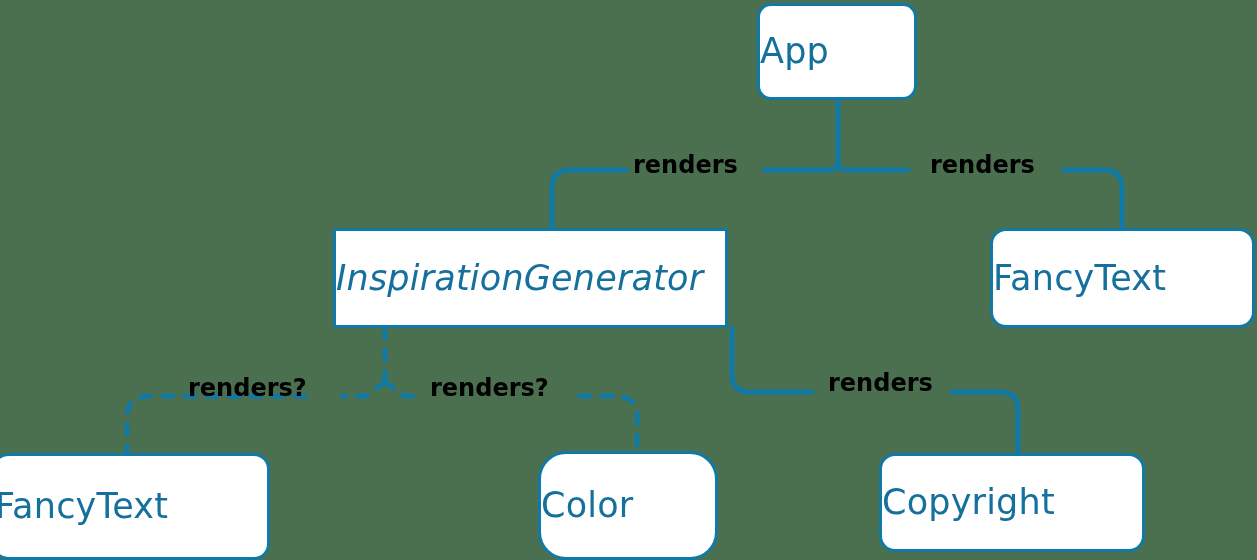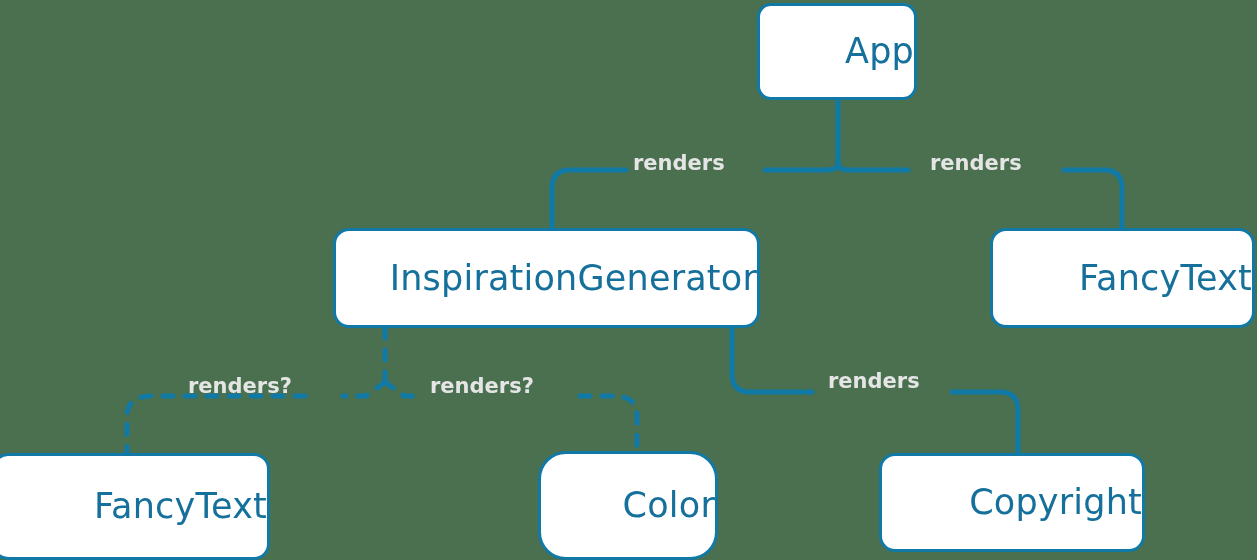--- a/index.html
+++ b/index.html
@@ -28,44 +28,44 @@
     height: 560px;
   }
   .node {
     position: absolute;
     box-sizing: border-box;
     background: #ffffff;
     border: 3px solid #1179a6;
     border-radius: 14px;
     display: flex;
     align-items: center;
-    justify-content: flex-end;
+    justify-content: flex-start;
     color: #15709b;
     font-size: 35px;
     font-weight: 400;
     letter-spacing: 0.2px;
     white-space: nowrap;
     z-index: 3;
   }
   .node-label {
     display: block;
     line-height: 1;
   }
   .edge-label {
     position: absolute;
-    color: #e5e5e5;
-    font-size: 21px;
+    color: #000000;
+    font-size: 24px;
     font-weight: 600;
     white-space: nowrap;
     z-index: 2;
     line-height: 1;
   }
   
   #node-app        { left: 757px;  top: 3px;   width: 160px; height: 97px;  border-radius: 14px; }
-  #node-inspgen    { left: 333px;  top: 228px; width: 427px; height: 100px; border-radius: 16px; }
+  #node-inspgen    { left: 333px;  top: 228px; width: 395px; height: 100px; border-radius: 2px; font-style: italic; }
   #node-fancytext-right { left: 990px; top: 228px; width: 265px; height: 100px; border-radius: 16px; }
   #node-fancytext-left  { left: -8px; top: 453px; width: 278px; height: 107px; border-radius: 16px; }
   #node-color      { left: 538px;  top: 451px; width: 180px; height: 109px; border-radius: 28px; }
   #node-copyright  { left: 879px;  top: 453px; width: 266px; height: 99px; border-radius: 16px; }
 
   
   #label-renders-inspgen   { left: 633px; top: 153px; }
   #label-renders-fancytext { left: 930px; top: 153px; }
   #label-renders-copyright { left: 828px; top: 371px; }
   #label-renders-q-left    { left: 188px; top: 376px; }

